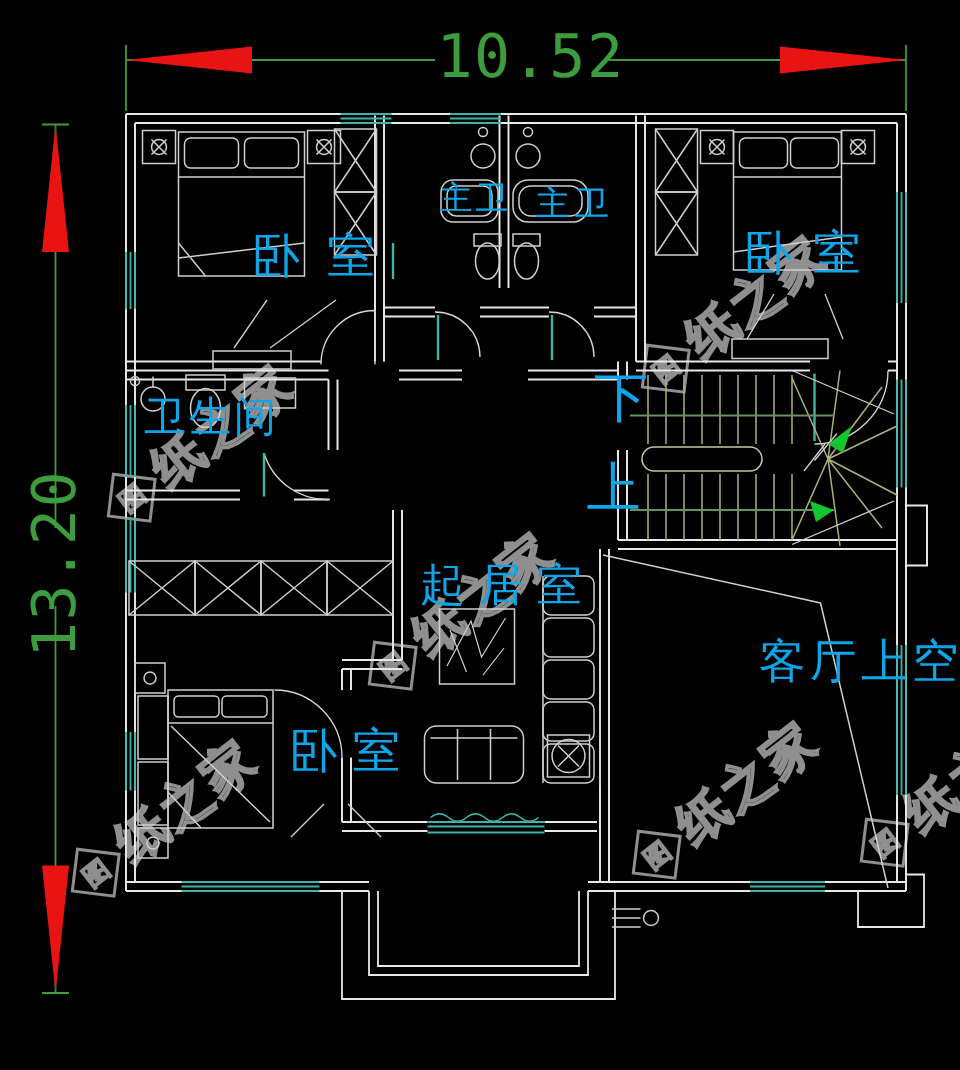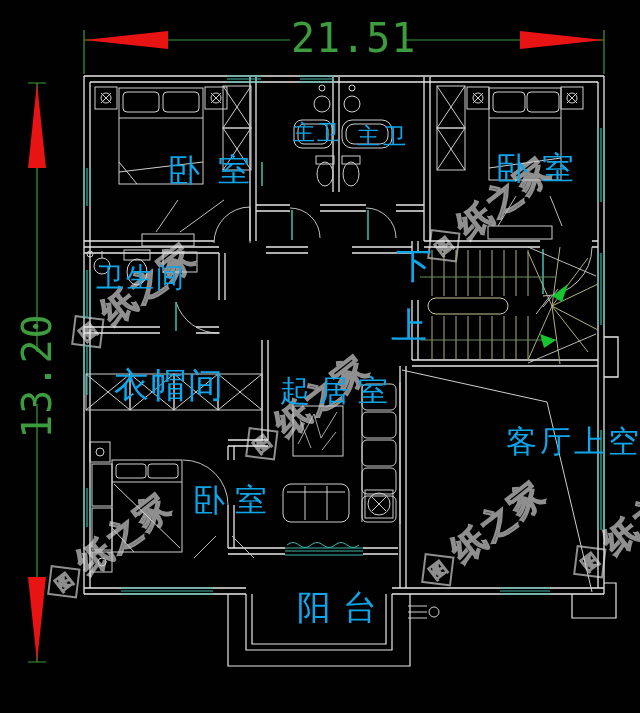--- a/index.html
+++ b/index.html
@@ -286,29 +286,27 @@
                M516,196 L498,226 M550,196 L562,226
                M216,536 L194,558 M232,536 L254,558"></path>
 
       <g>
         <circle cx="434" cy="612" r="5"></circle>
         <path d="M408,606 H427 M408,612 H427 M408,618 H427"></path>
       </g>
     </g>
   </svg>
 
-  <div class="dim" style="left:291px;top:18px;font-size:40px;letter-spacing:1px;">21.51</div>
+  <div class="dim" style="left:291px;top:18px;font-size:40px;letter-spacing:1px;">10.52</div>
   <div class="dim dim-left" style="left:-38px;top:356px;font-size:40px;letter-spacing:1px;">13.20</div>
 
   <div class="label" style="left:168px;top:154px;font-size:32px;letter-spacing:18px;">卧室</div>
   <div class="label" style="left:496px;top:152px;font-size:32px;letter-spacing:14px;">卧室</div>
   <div class="label" style="left:293px;top:122px;font-size:22px;letter-spacing:2px;">主卫</div>
   <div class="label" style="left:357px;top:125px;font-size:23px;letter-spacing:3px;">主卫</div>
   <div class="label" style="left:96px;top:264px;font-size:28px;letter-spacing:2px;">卫生间</div>
   <div class="label" style="left:396px;top:248px;font-size:36px;">下</div>
   <div class="label" style="left:391px;top:308px;font-size:36px;">上</div>
-  <div class="label" style="left:114px;top:368px;font-size:35px;letter-spacing:2px;">衣帽间</div>
   <div class="label" style="left:280px;top:376px;font-size:30px;letter-spacing:9px;">起居室</div>
   <div class="label" style="left:476px;top:426px;font-size:31px;letter-spacing:3px;margin-left:30px;">客厅上空</div>
   <div class="label" style="left:193px;top:484px;font-size:32px;letter-spacing:10px;">卧室</div>
-  <div class="label" style="left:297px;top:590px;font-size:34px;letter-spacing:12px;">阳台</div>
 
 </div>
 
 </body></html>

